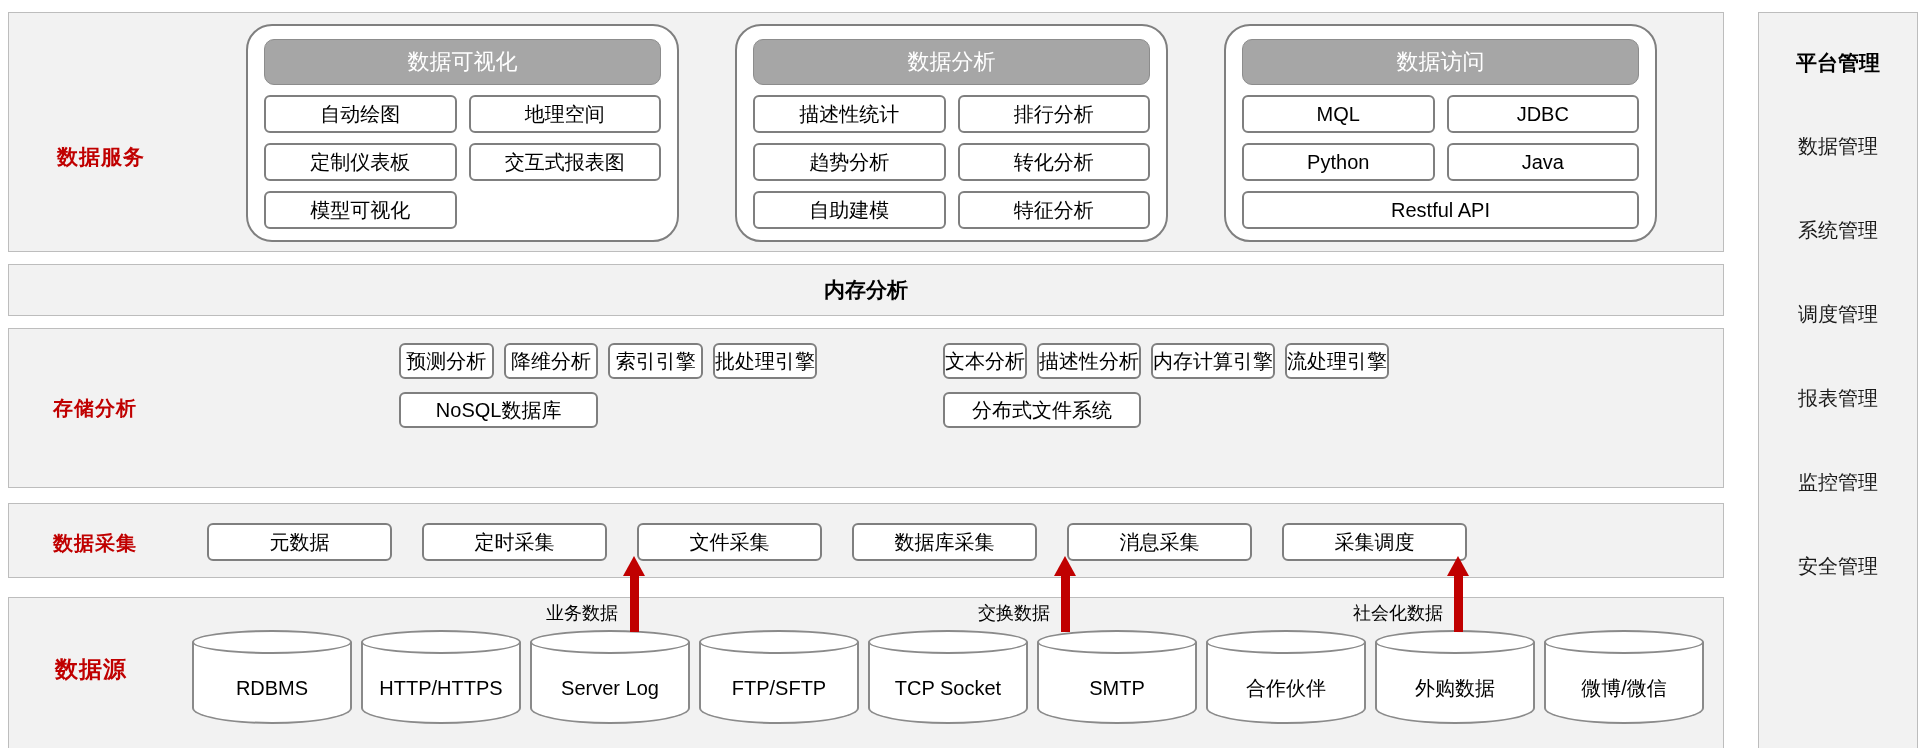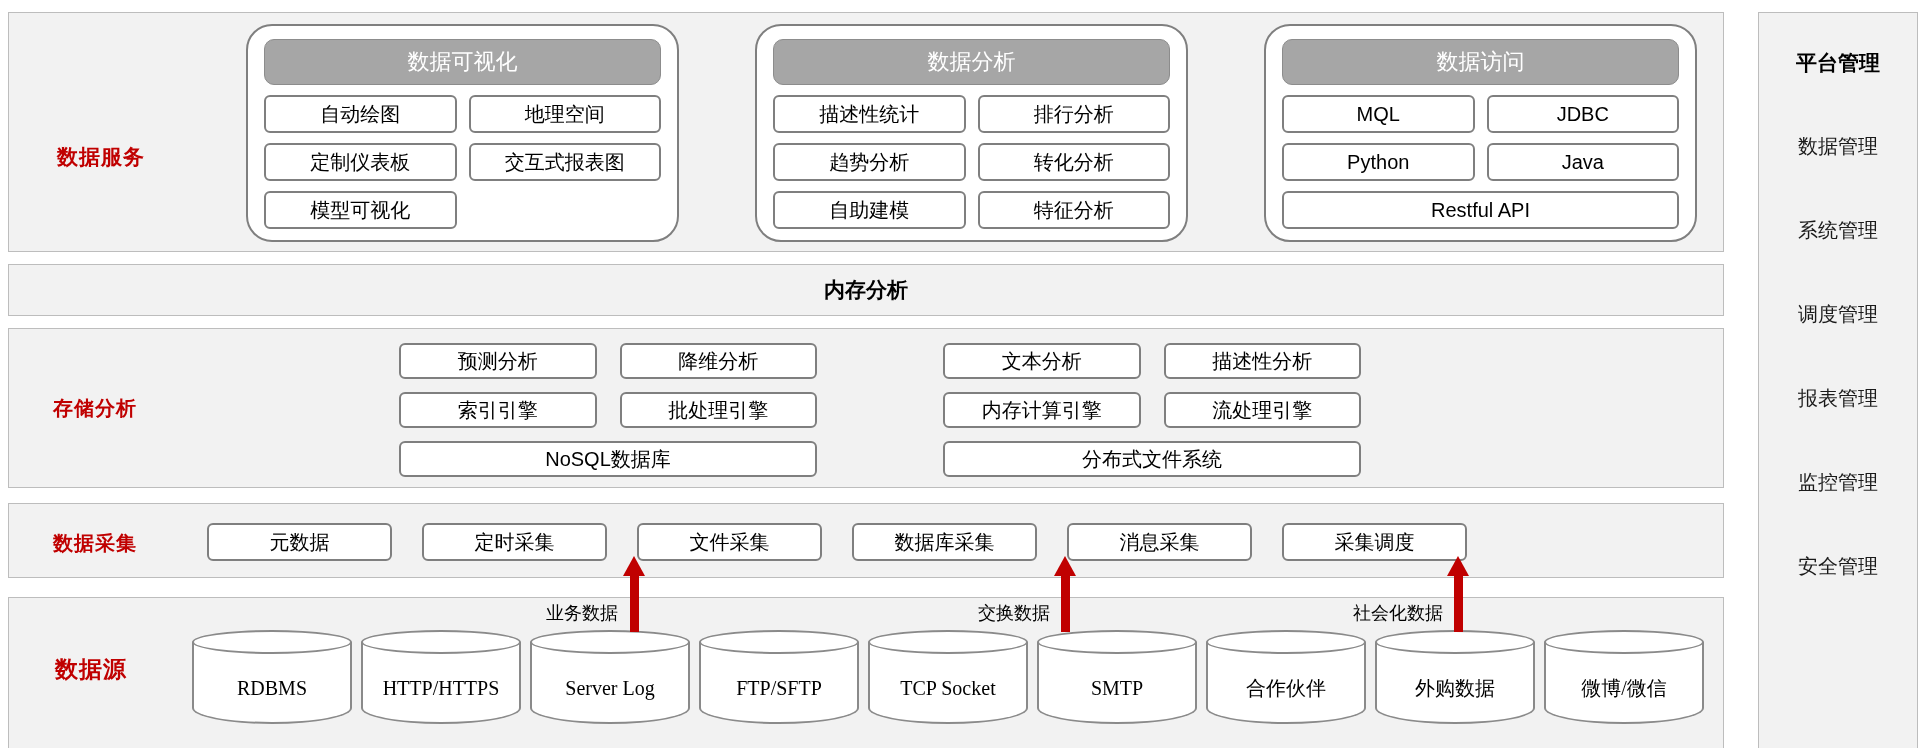--- a/index.html
+++ b/index.html
@@ -19,52 +19,52 @@
   .s4 { top:503px; height:75px;  }
   .s5 { top:597px; height:172px; }
 
   .row-label { position:absolute; color:#c00000; font-weight:bold; font-size:21px; letter-spacing:1px; }
   .lbl-s1 { left:48px; top:130px; }
   .lbl-s3 { left:44px; top:66px;  font-size:20px; }
   .lbl-s4 { left:44px; top:26px;  font-size:20px; }
   .lbl-s5 { left:46px; top:56px;  font-size:23px; }
 
   
-  .groups { position:absolute; left:237px; top:11px; display:flex; gap:76px; }
+  .groups { position:absolute; left:237px; top:11px; display:flex; gap:56px; }
   .group {
     width:433px; height:218px; background:#fff;
     border:2px solid #7f7f7f; border-radius:26px; padding:13px 16px;
   }
   .group-header {
     height:46px; background:#a6a6a6; border:1px solid #8c8c8c; border-radius:10px;
     color:#fff; font-size:22px; display:flex; align-items:center; justify-content:center;
     margin-bottom:10px;
   }
   .group-grid { display:grid; grid-template-columns:1fr 1fr; gap:10px 12px; }
   .box {
     height:38px; background:#fff; border:2px solid #7f7f7f; border-radius:6px;
     display:flex; align-items:center; justify-content:center; font-size:20px; white-space:nowrap;
   }
   .wide { grid-column:1 / span 2; }
 
   
   .mem-label { font-weight:bold; font-size:21px; color:#000;text-align:center; }
 
   
-  .storage-grid { position:absolute; top:14px; width:418px; display:grid; grid-template-columns:1fr 1fr; gap:13px 23px; }
+  .storage-grid { position:absolute; top:14px; width:418px; display:grid; grid-template-columns:1fr 1fr 1fr 1fr; gap:13px 10px; }
   .stg-left  { left:390px; }
   .stg-right { left:934px; }
   .storage-grid .box { height:36px; }
 
   
   .collect-row { position:absolute; left:198px; top:19px; display:flex; gap:30px; }
   .collect-row .box { width:185px; }
 
   
-  .cyl-row { position:absolute; left:183px; top:32px; display:flex; gap:9px;font-family:Liberation Serif, serif; }
+  .cyl-row { position:absolute; left:183px; top:32px; display:flex; gap:9px; }
   .cyl { position:relative; width:160px; height:94px; }
   .cyl-top {
     position:absolute; top:0; left:0; width:100%; height:24px;
     background:#fff; border:2px solid #8a8a8a; border-radius:50%; z-index:2;
   }
   .cyl-body {
     position:absolute; top:12px; left:0; width:100%; bottom:0;
     background:#fff; border:2px solid #8a8a8a; border-top:none;
     border-radius:0 0 80px 80px / 0 0 16px 16px; z-index:1;
   }

